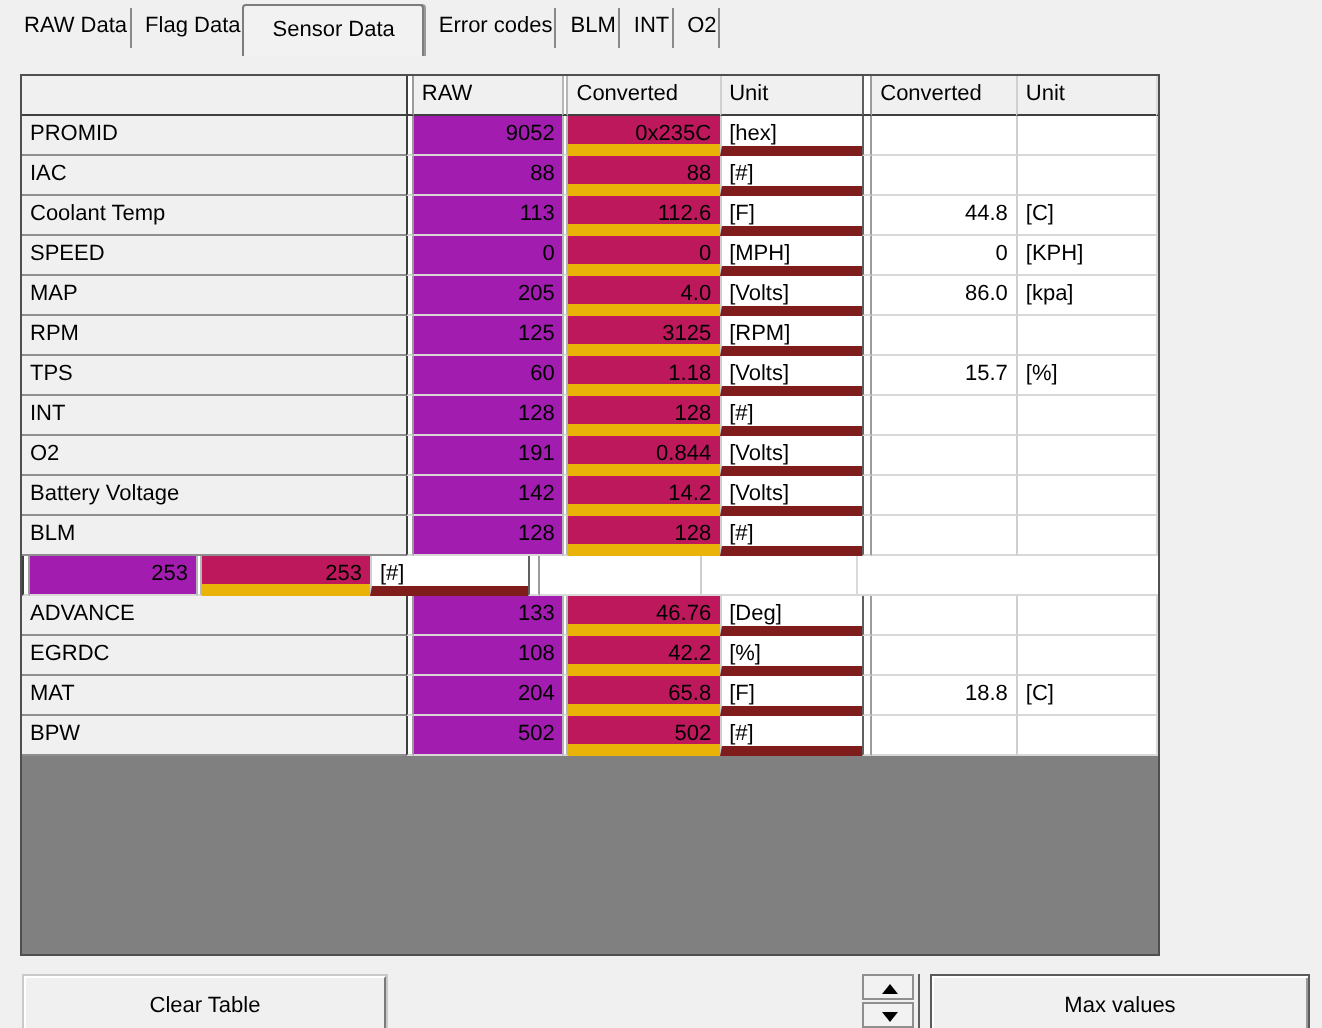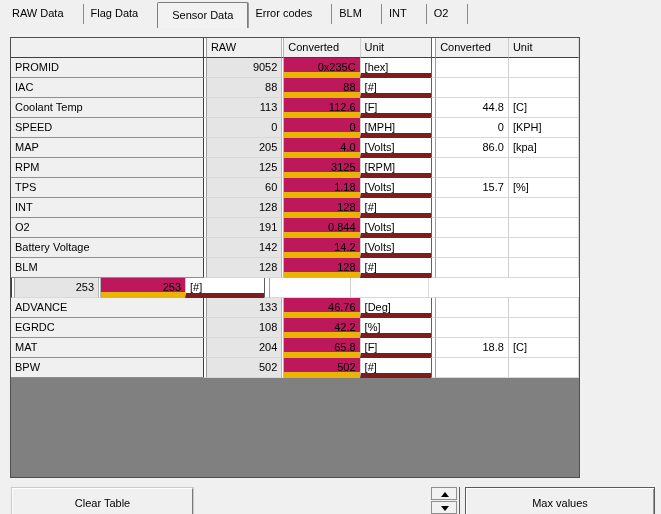--- a/index.html
+++ b/index.html
@@ -1,37 +1,37 @@
 <!DOCTYPE html>
 <html><head>
 <meta charset="utf-8">
 <style>
   * { margin:0; padding:0; box-sizing:border-box; }
   html,body { width:661px; height:514px; overflow:hidden; background:#f0f0f0;
     font-family:"Liberation Sans", sans-serif; font-size:11px; color:#000; }
 
   
   .tabbar { display:flex; align-items:flex-end; height:28px; padding-left:5px; }
-  .tab { height:20px; line-height:19px; margin-bottom:4px; padding:0 19px 0 7px;
+  .tab { height:20px; line-height:19px; margin-bottom:4px; padding:0 1px 0 7px;
          border-right:1px solid #8a8a8a; white-space:nowrap; cursor:default; }
   .tab.no-sep { border-right:none; }
   .tab.active { height:26px; margin-bottom:0; line-height:24px; padding:0 14px;
          background:#f2f2f2; border:1px solid #7d7d7d; border-bottom:none;
          border-radius:2px 2px 0 0; box-shadow:1px 0 0 #9a9a9a;margin-top:24px; }
 
   
   .grid { position:absolute; left:10px; top:37px; width:570px; height:441px;
           border:1px solid #4f4f4f; background:#808080; display:flex; flex-direction:column; }
   .trow { display:flex; height:20px; line-height:19px; flex:0 0 20px; overflow:hidden; }
   .cell { overflow:hidden; white-space:nowrap; }
   .c-label { width:215px; background:#f0f0f0; padding-left:4px;
              border-bottom:1px solid #8e8e8e; }
   .sp1 { width:4px; background:#fff; border-left:1px solid #3f3f3f;
          border-right:1px solid #9c9c9c; border-bottom:1px solid #d8d8d8; }
-  .c-raw { width:83px; background:#e5e5e5; border-bottom:1px solid #d8d8d8; }
+  .c-raw { width:83px; background:#a21caf; border-bottom:1px solid #d8d8d8; }
   .sp2 { width:3px; background:#fff; border-left:1px solid #b6b6b6;
          border-right:1px solid #b6b6b6; border-bottom:1px solid #d8d8d8; }
   .c-conv { width:84px; background:#be185d; border-bottom:6px solid #eab308; }
   .c-unit { width:79px; background:#fff; border-left:1px solid #cfcfcf;
             padding-left:4px; border-bottom:5px solid #7f1d1d; }
   .sp3 { width:6px; background:#fff; border-left:1px solid #606060;
          border-right:1px solid #9c9c9c; border-bottom:1px solid #d8d8d8; }
   .c-conv2 { width:80px; background:#ffffff; border-bottom:1px solid #d8d8d8; }
   .c-unit2 { width:78px; background:#fff; border-left:1px solid #cfcfcf;
              padding-left:4px; border-bottom:1px solid #d8d8d8; }

